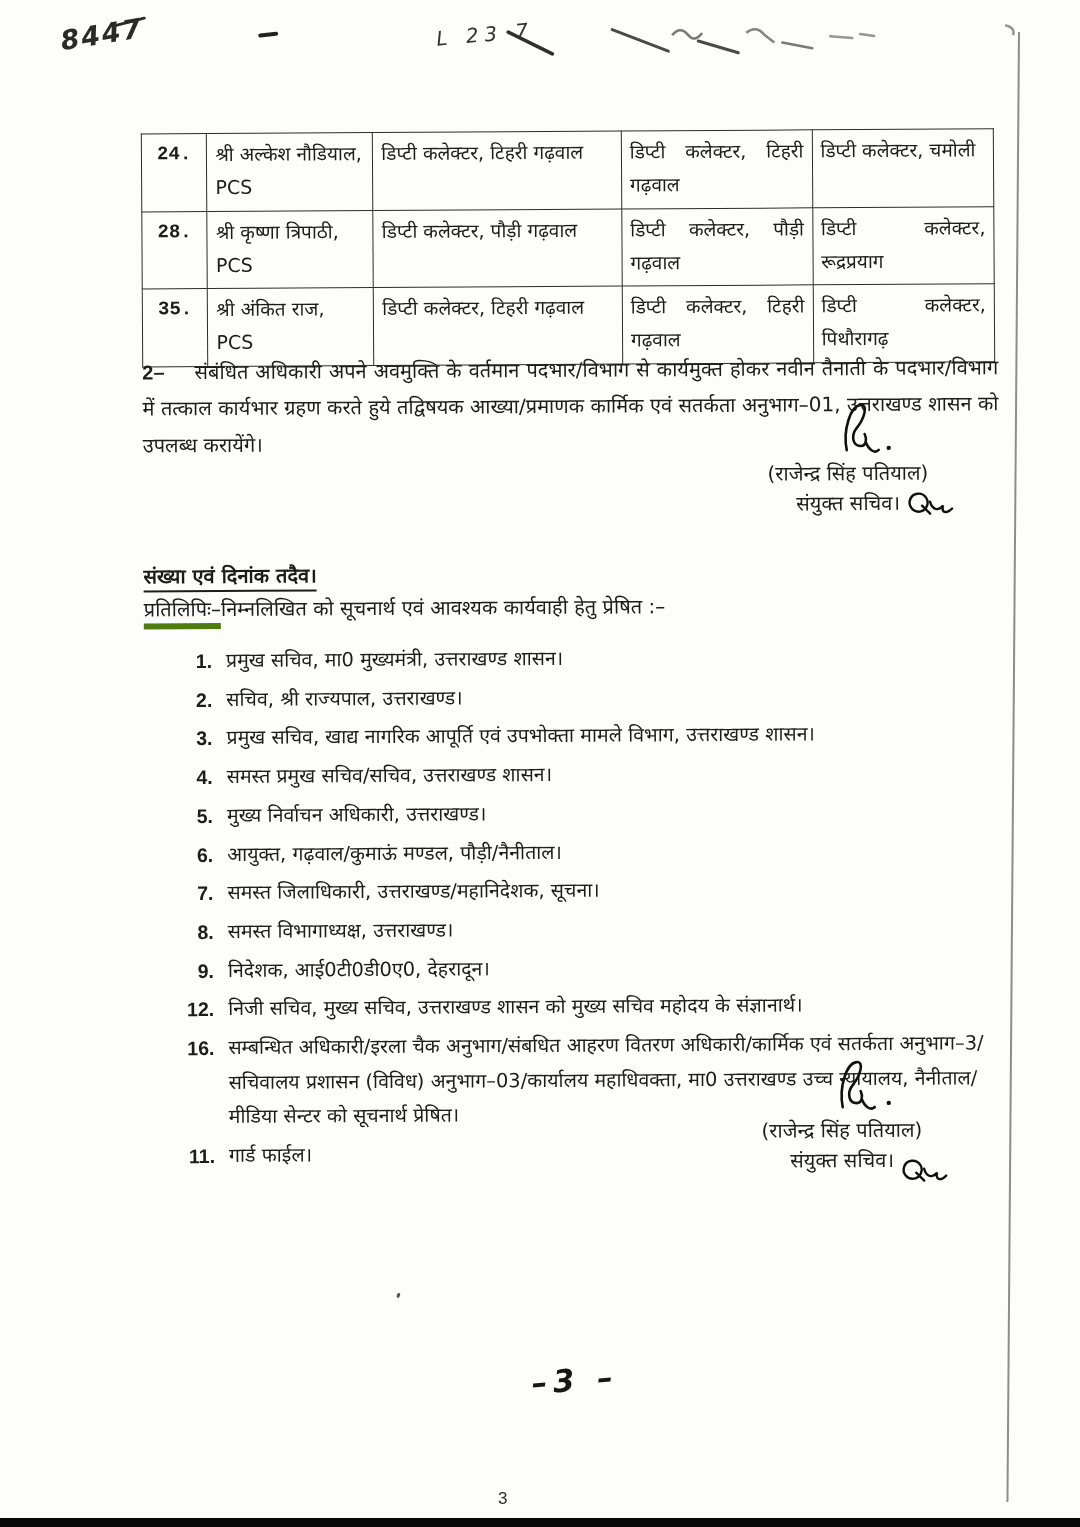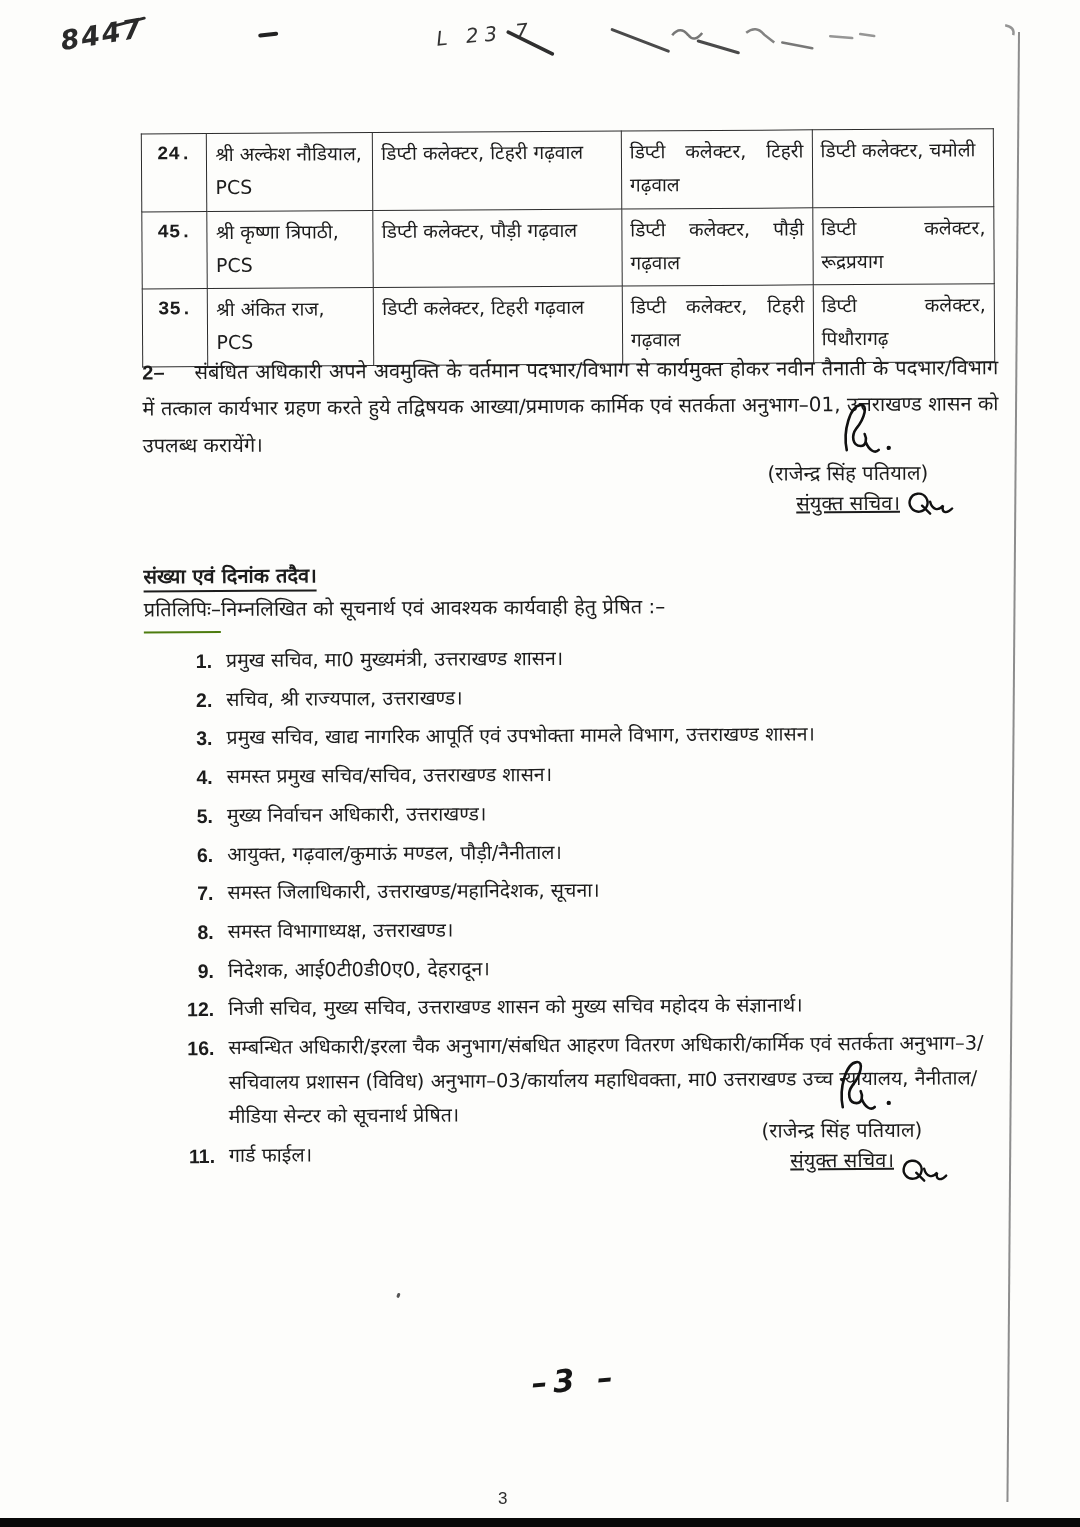--- a/index.html
+++ b/index.html
@@ -37,27 +37,27 @@
   
   .para2{position:absolute;left:140px;top:352px;width:856px;font-size:20px;line-height:1.82;
     text-align:justify;}
   .para2 .pnum{font-weight:700;margin-right:30px;font-family:"Liberation Sans",sans-serif;}
   
   .sign-block{position:absolute;width:270px;text-align:center;font-size:20px;line-height:1.5;}
   .sign1{left:710px;top:398px;}
   .sign2{left:700px;top:1055px;}
   .paraph{height:62px;position:relative;}
   .paraph svg{position:absolute;left:120px;top:0;}
-  .sig-title-row{display:inline-block;position:relative;text-decoration:underline;}
+  .sig-title-row{display:inline-block;position:relative;}
   .initial-mark{position:absolute;left:100%;top:-4px;margin-left:2px;}
   
   .copy-heading{position:absolute;left:140px;top:560px;font-size:20px;font-weight:600;}
   .copy-heading span{border-bottom:2px solid #1c1c1c;padding-bottom:2px;}
   .copy-line{position:absolute;left:140px;top:593px;font-size:20px;}
-  .copy-line .lbl{border-bottom:2px solid #4d7c0f;padding-bottom:10px;}
+  .copy-line .lbl{border-bottom:6px solid #4d7c0f;padding-bottom:2px;}
   .copy-list{position:absolute;left:176px;top:642px;width:838px;font-size:19.5px;line-height:1.78;}
   .copy-item{display:flex;margin-bottom:4px;}
   .copy-item .no{width:32px;flex:0 0 32px;text-align:right;padding-right:14px;
     font-family:"Liberation Sans",sans-serif;font-weight:600;}
   .copy-item .tx{flex:1;}
   
   .hand-page{position:absolute;left:523px;top:1362px;font-size:31px;font-weight:700;
     font-style:italic;letter-spacing:6px;transform:rotate(-4deg);color:#161616;}
   .typed-page{position:absolute;left:498px;top:1489px;font-size:17px;color:#2e2e2e;
     font-family:"Liberation Sans",sans-serif;}
@@ -90,21 +90,21 @@
     <table class="officers-table">
       <tbody>
         <tr>
           <td class="c-sn">24.</td>
           <td class="c-name">श्री अल्केश नौडियाल, PCS</td>
           <td class="c-p1">डिप्टी कलेक्टर, टिहरी गढ़वाल</td>
           <td class="c-p2">डिप्टी कलेक्टर, टिहरी गढ़वाल</td>
           <td class="c-p3">डिप्टी कलेक्टर, चमोली</td>
         </tr>
         <tr>
-          <td class="c-sn">45.</td>
+          <td class="c-sn">28.</td>
           <td class="c-name">श्री कृष्णा त्रिपाठी, PCS</td>
           <td class="c-p1">डिप्टी कलेक्टर, पौड़ी गढ़वाल</td>
           <td class="c-p2">डिप्टी कलेक्टर, पौड़ी गढ़वाल</td>
           <td class="c-p3">डिप्टी कलेक्टर, रूद्रप्रयाग</td>
         </tr>
         <tr>
           <td class="c-sn">35.</td>
           <td class="c-name">श्री अंकित राज, PCS</td>
           <td class="c-p1">डिप्टी कलेक्टर, टिहरी गढ़वाल</td>
           <td class="c-p2">डिप्टी कलेक्टर, टिहरी गढ़वाल</td>

